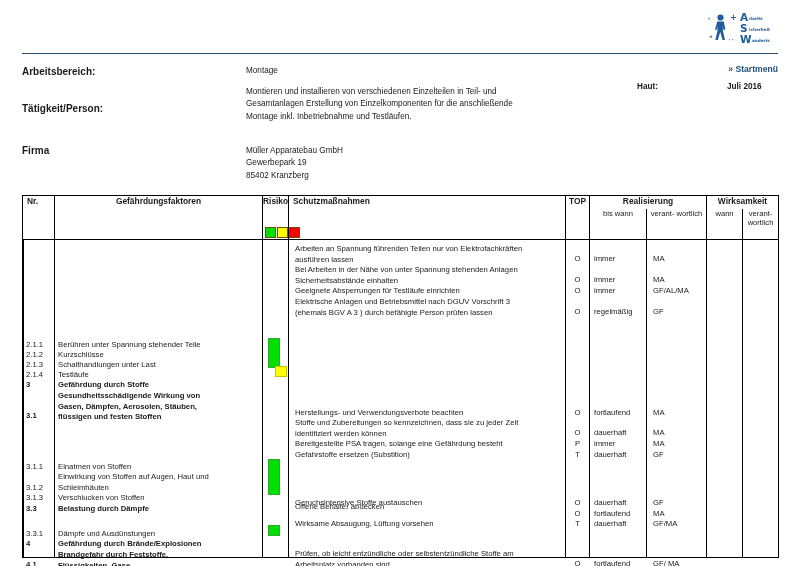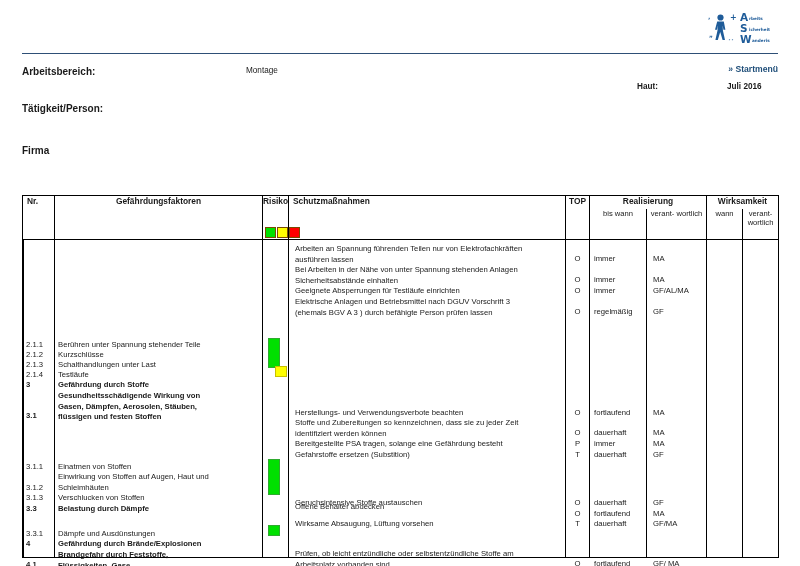--- a/index.html
+++ b/index.html
@@ -244,22 +244,28 @@
       </g>
     </svg>
   </div>
 
   <div class="title-rule"></div>
 
   <div class="meta-label lbl-arbeitsbereich">Arbeitsbereich:</div>
   <div class="meta-value val-montage">Montage</div>
 
   <div class="meta-label lbl-taetigkeit">Tätigkeit/Person:</div>
+  <div class="meta-multiline val-taetigkeit">Montieren und installieren von verschiedenen Einzelteilen in Teil- und
+Gesamtanlagen Erstellung von Einzelkomponenten für die anschließende
+Montage inkl. Inbetriebnahme und Testläufen.</div>
 
   <div class="meta-label lbl-firma">Firma</div>
+  <div class="meta-multiline val-firma">Müller Apparatebau GmbH
+Gewerbepark 19
+85402 Kranzberg</div>
 
   <a class="startmenu" href="#">» Startmenü</a>
   <div class="meta-label lbl-stand">Haut:</div>
   <div class="meta-value val-stand">Juli 2016</div>
 
   <table class="gb-table">
     <colgroup>
       <col class="col-nr">
         <col class="col-factors">
         <col class="col-risk">

